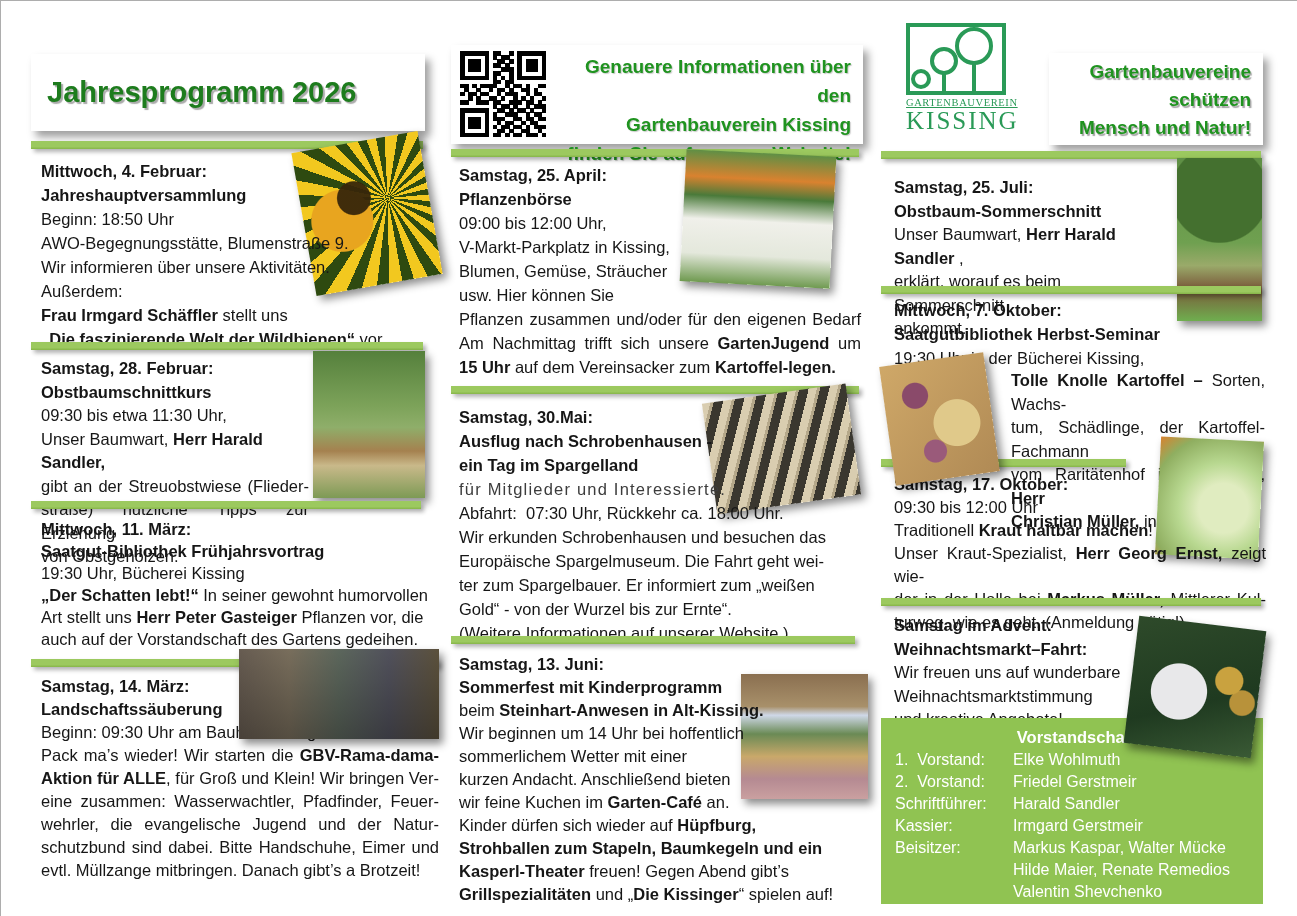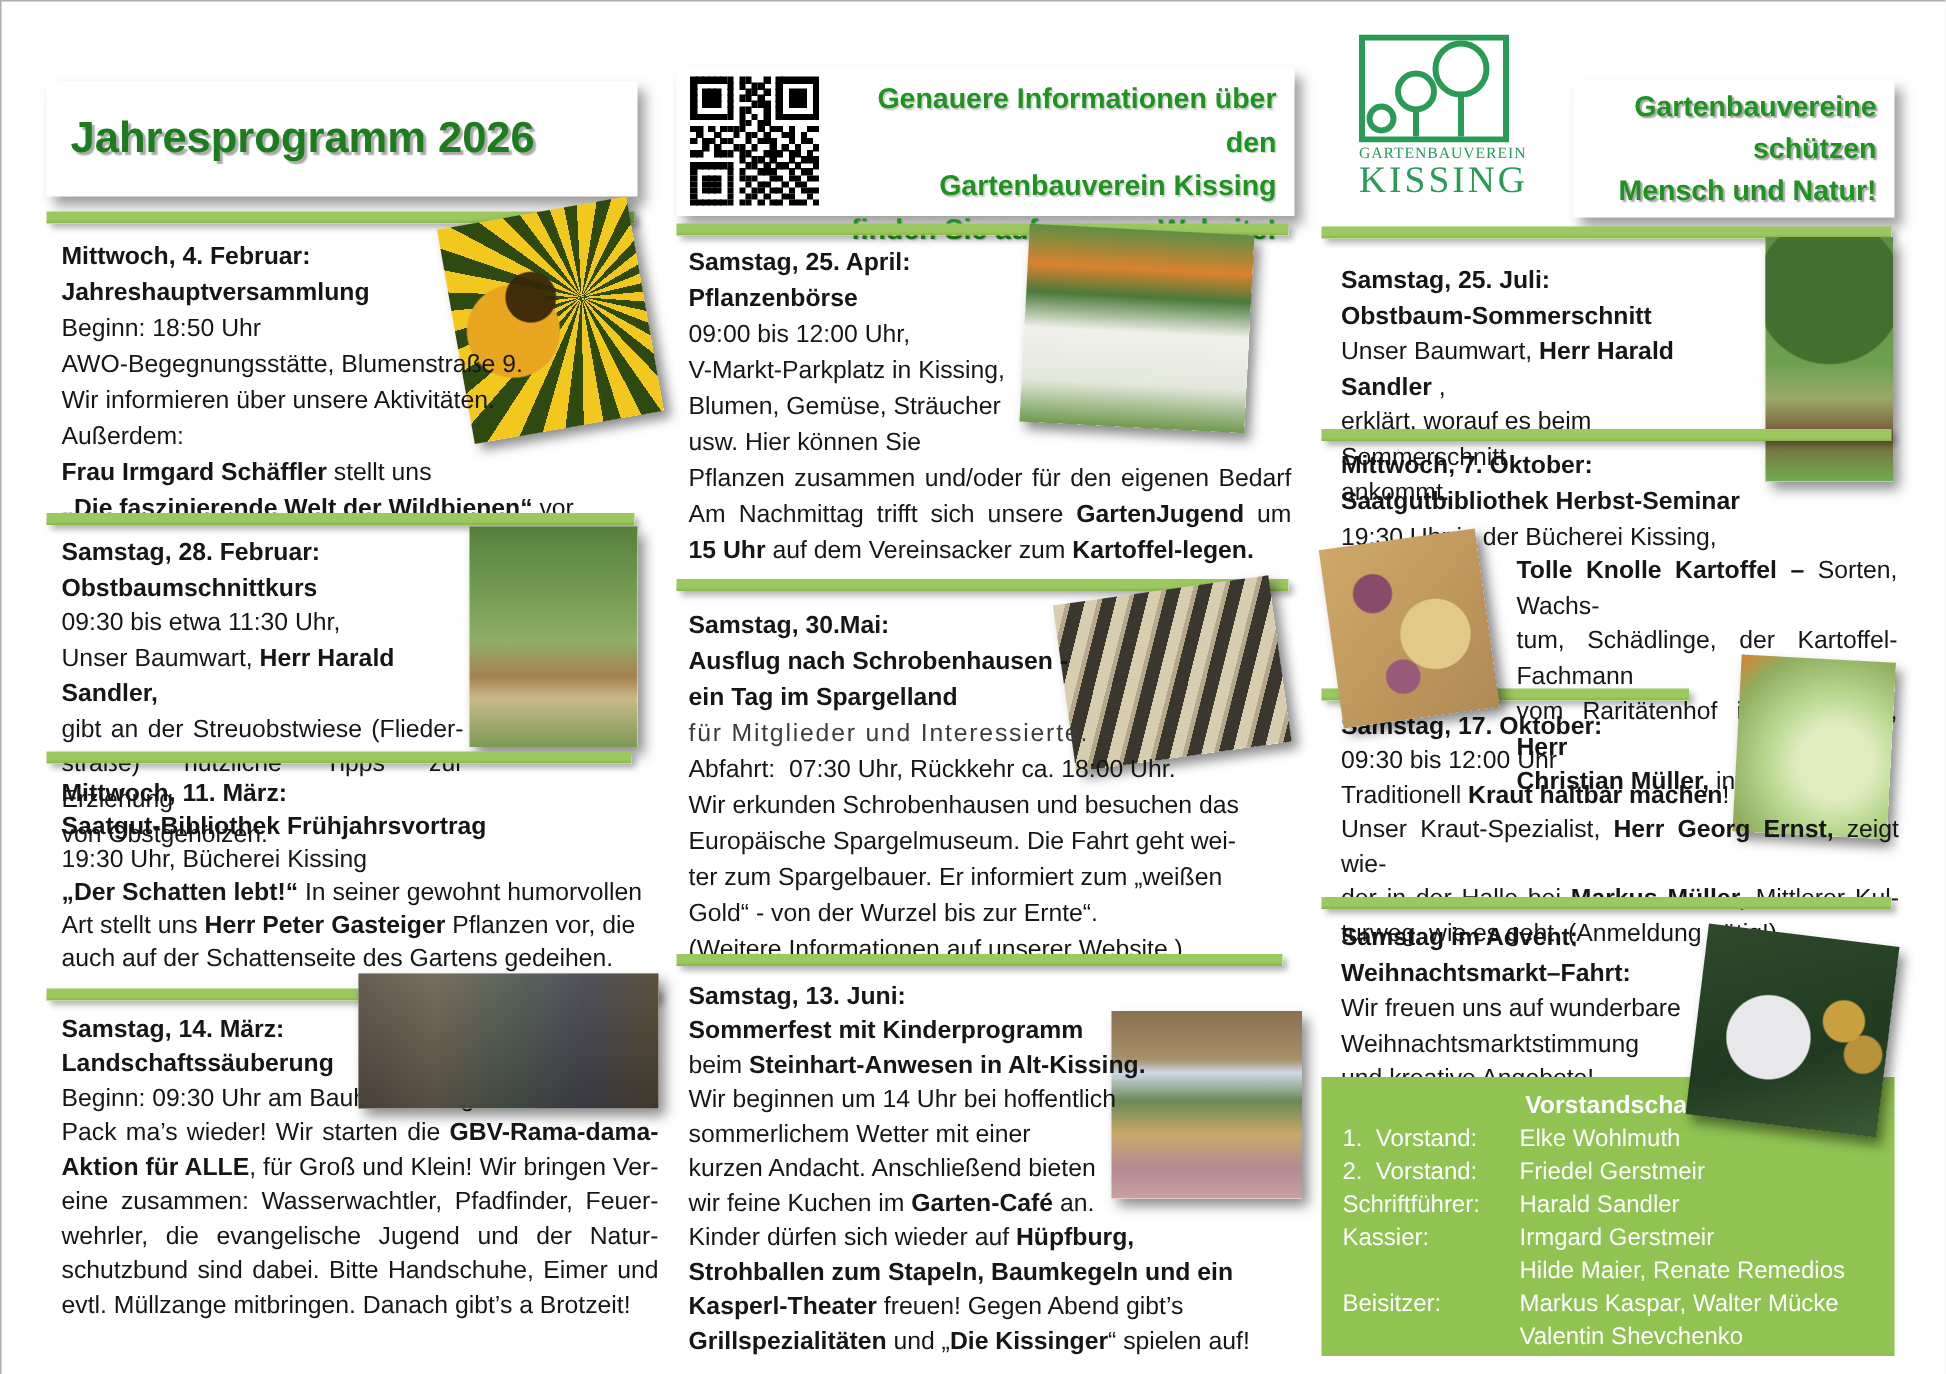--- a/index.html
+++ b/index.html
@@ -18,21 +18,21 @@
   #title-card{left:30px;top:53px;width:394px;height:77px;}
   #title-text{position:absolute;left:16px;top:0;right:10px;line-height:77px;font-size:29px;font-weight:700;
       color:var(--title-green);text-shadow:2px 2px 1px rgba(100,100,100,.55);}
   #qr-card{left:450px;top:44px;width:412px;height:99px;}
   #qr-code{position:absolute;left:9px;top:6px;width:86px;height:86px;background:#fff;}
   #qr-note{position:absolute;right:12px;top:7px;width:300px;text-align:right;font-size:19px;font-weight:700;
       color:var(--note-green);line-height:29px;text-shadow:1px 1px 1px rgba(120,120,120,.4);}
   #logo{position:absolute;left:905px;top:22px;width:118px;height:118px;}
   #logo svg{display:block;}
   #logo-org{font-family:"Liberation Serif","DejaVu Serif",serif;font-size:10.5px;letter-spacing:.6px;
-      color:var(--logo-green);text-align:center;width:100px;margin-top:2px;}
+      color:var(--logo-green);text-align:center;width:100px;margin-top:2px;text-decoration:underline;}
   #logo-place{font-family:"Liberation Serif","DejaVu Serif",serif;font-size:25px;letter-spacing:2px;
       color:var(--logo-green);text-align:center;width:100px;line-height:26px;}
   #tagline-card{left:1048px;top:52px;width:214px;height:92px;}
   #tagline{position:absolute;right:12px;top:5px;width:190px;text-align:right;font-size:19px;font-weight:700;
       color:var(--note-green);line-height:28px;text-shadow:1.5px 1.5px 1px rgba(90,90,90,.55);}
   #board-box{position:absolute;left:880px;top:717px;width:382px;height:186px;background:var(--board-green);
       color:#fff;padding:7px 0 0 14px;box-sizing:border-box;}
   #board-title{font-size:16.5px;font-weight:700;line-height:24px;text-align:center;}
   .board-row{display:flex;line-height:22px;font-size:16px;white-space:pre-wrap;}
   .board-label{width:118px;flex:none;}
@@ -364,21 +364,21 @@
     <div class="line" style="line-height:23.5px">von Obstgehölzen.</div>
   </div>
 
   <div class="bar" style="left:30px;top:500px;width:390px;"></div>
   <div class="block" style="left:40px;top:517px;width:398px;">
     <div class="line h" style="line-height:22px">Mittwoch, 11. März:</div>
     <div class="line h" style="line-height:22px">Saatgut-Bibliothek Frühjahrsvortrag</div>
     <div class="line" style="line-height:22px">19:30 Uhr, Bücherei Kissing</div>
     <div class="line" style="line-height:22px"><span class="b">„Der Schatten lebt!“</span><span> In seiner gewohnt humorvollen</span></div>
     <div class="line" style="line-height:22px"><span>Art stellt uns </span><span class="b">Herr Peter Gasteiger</span><span> Pflanzen vor, die</span></div>
-    <div class="line" style="line-height:22px">auch auf der Schattenseite des Gartens gedeihen.</div>
+    <div class="line" style="line-height:22px">auch auf der Vorstandschaft des Gartens gedeihen.</div>
   </div>
 
   <div class="bar" style="left:30px;top:658px;width:408px;"></div>
   <div class="photo ph-cleanup" style="left:238px;top:648px;width:200px;height:90px;z-index:2;"></div>
   <div class="block" style="left:40px;top:674px;width:398px;">
     <div class="line h" style="line-height:23px">Samstag, 14. März:</div>
     <div class="line h" style="line-height:23px">Landschaftssäuberung</div>
     <div class="line" style="line-height:23px">Beginn: 09:30 Uhr am Bauhof Kissing.</div>
     <div class="line j" style="line-height:23px"><span>Pack ma’s wieder! Wir starten die </span><span class="b">GBV-Rama-dama-</span></div>
     <div class="line j" style="line-height:23px"><span class="b">Aktion für ALLE</span><span>, für Groß und Klein! Wir bringen Ver-</span></div>
@@ -477,18 +477,18 @@
     <div class="line" style="line-height:23.5px">Weihnachtsmarktstimmung</div>
     <div class="line" style="line-height:23.5px">und kreative Angebote!</div>
   </div>
 
   <div id="board-box">
     <div id="board-title">Vorstandschaft:</div>
     <div class="board-row"><span class="board-label">1.  Vorstand:</span><span>Elke Wohlmuth</span></div>
     <div class="board-row"><span class="board-label">2.  Vorstand:</span><span>Friedel Gerstmeir</span></div>
     <div class="board-row"><span class="board-label">Schriftführer:</span><span>Harald Sandler</span></div>
     <div class="board-row"><span class="board-label">Kassier:</span><span>Irmgard Gerstmeir</span></div>
+    <div class="board-row"><span class="board-label">Beisitzer:</span><span>Markus Kaspar, Walter Mücke</span></div>
     <div class="board-row"><span class="board-label"></span><span>Hilde Maier, Renate Remedios</span></div>
-    <div class="board-row"><span class="board-label">Beisitzer:</span><span>Markus Kaspar, Walter Mücke</span></div>
     <div class="board-row"><span class="board-label"></span><span>Valentin Shevchenko</span></div>
   </div>
 
 </div>
 
 </body></html>

